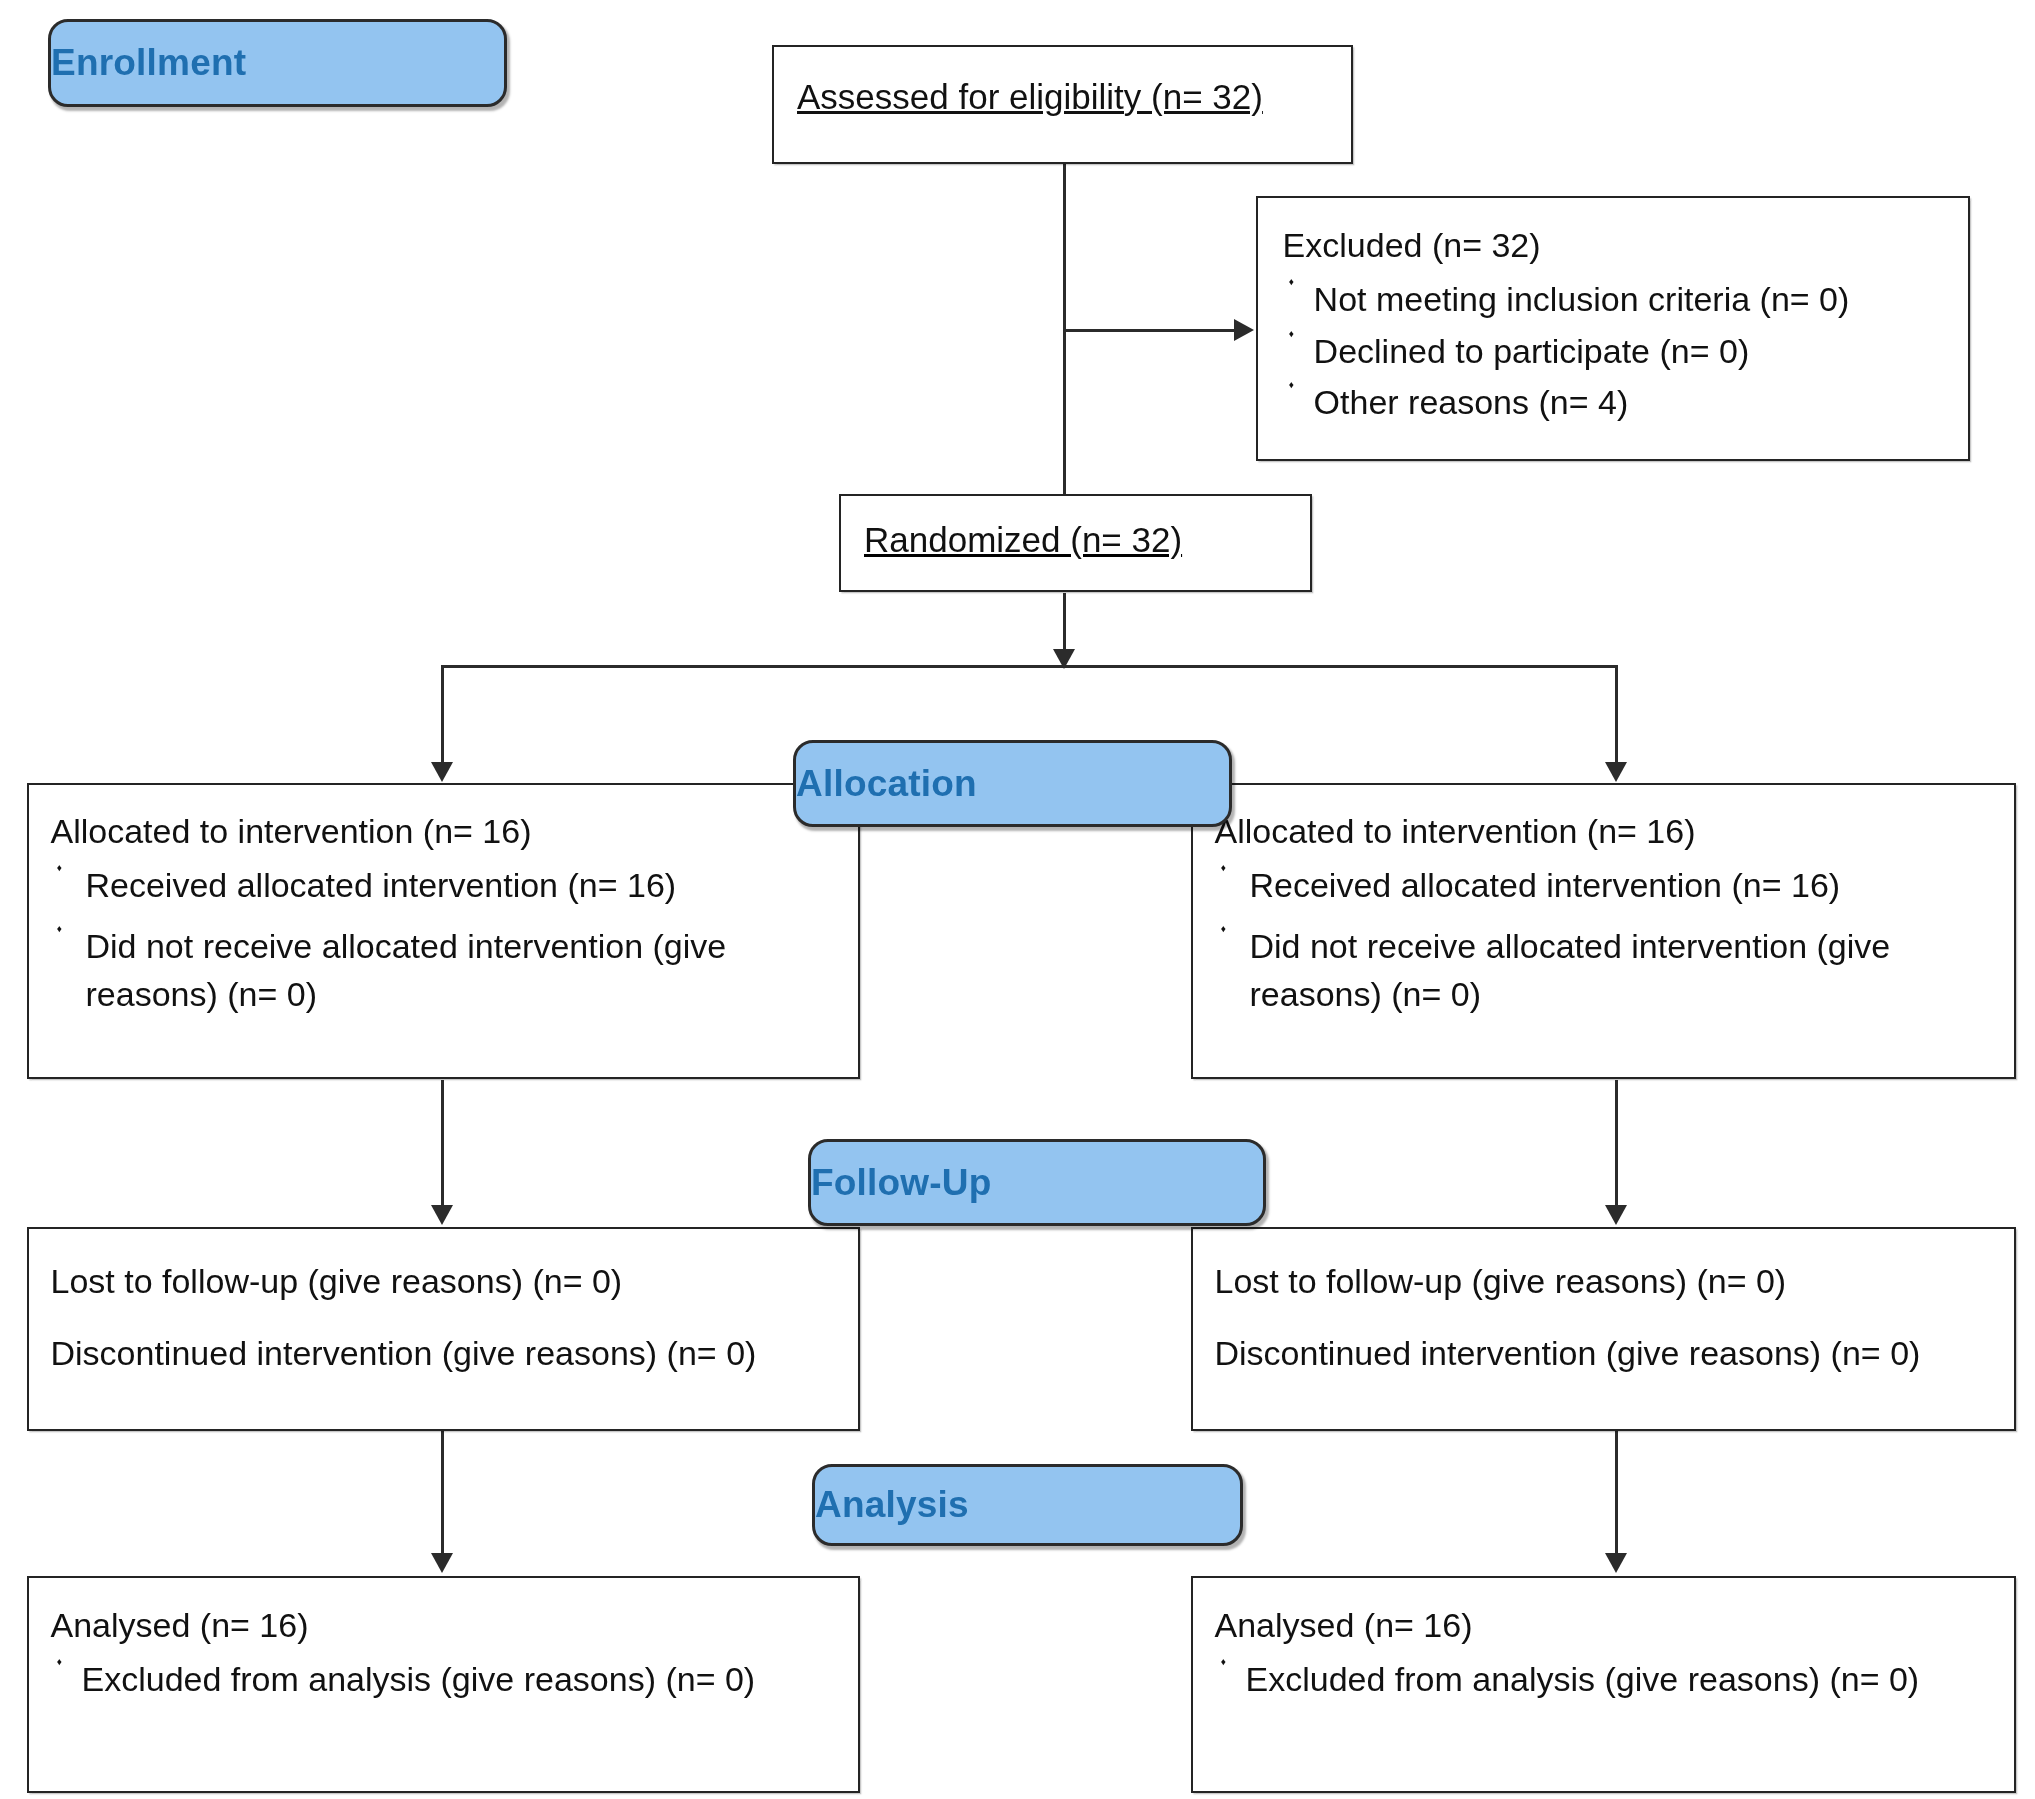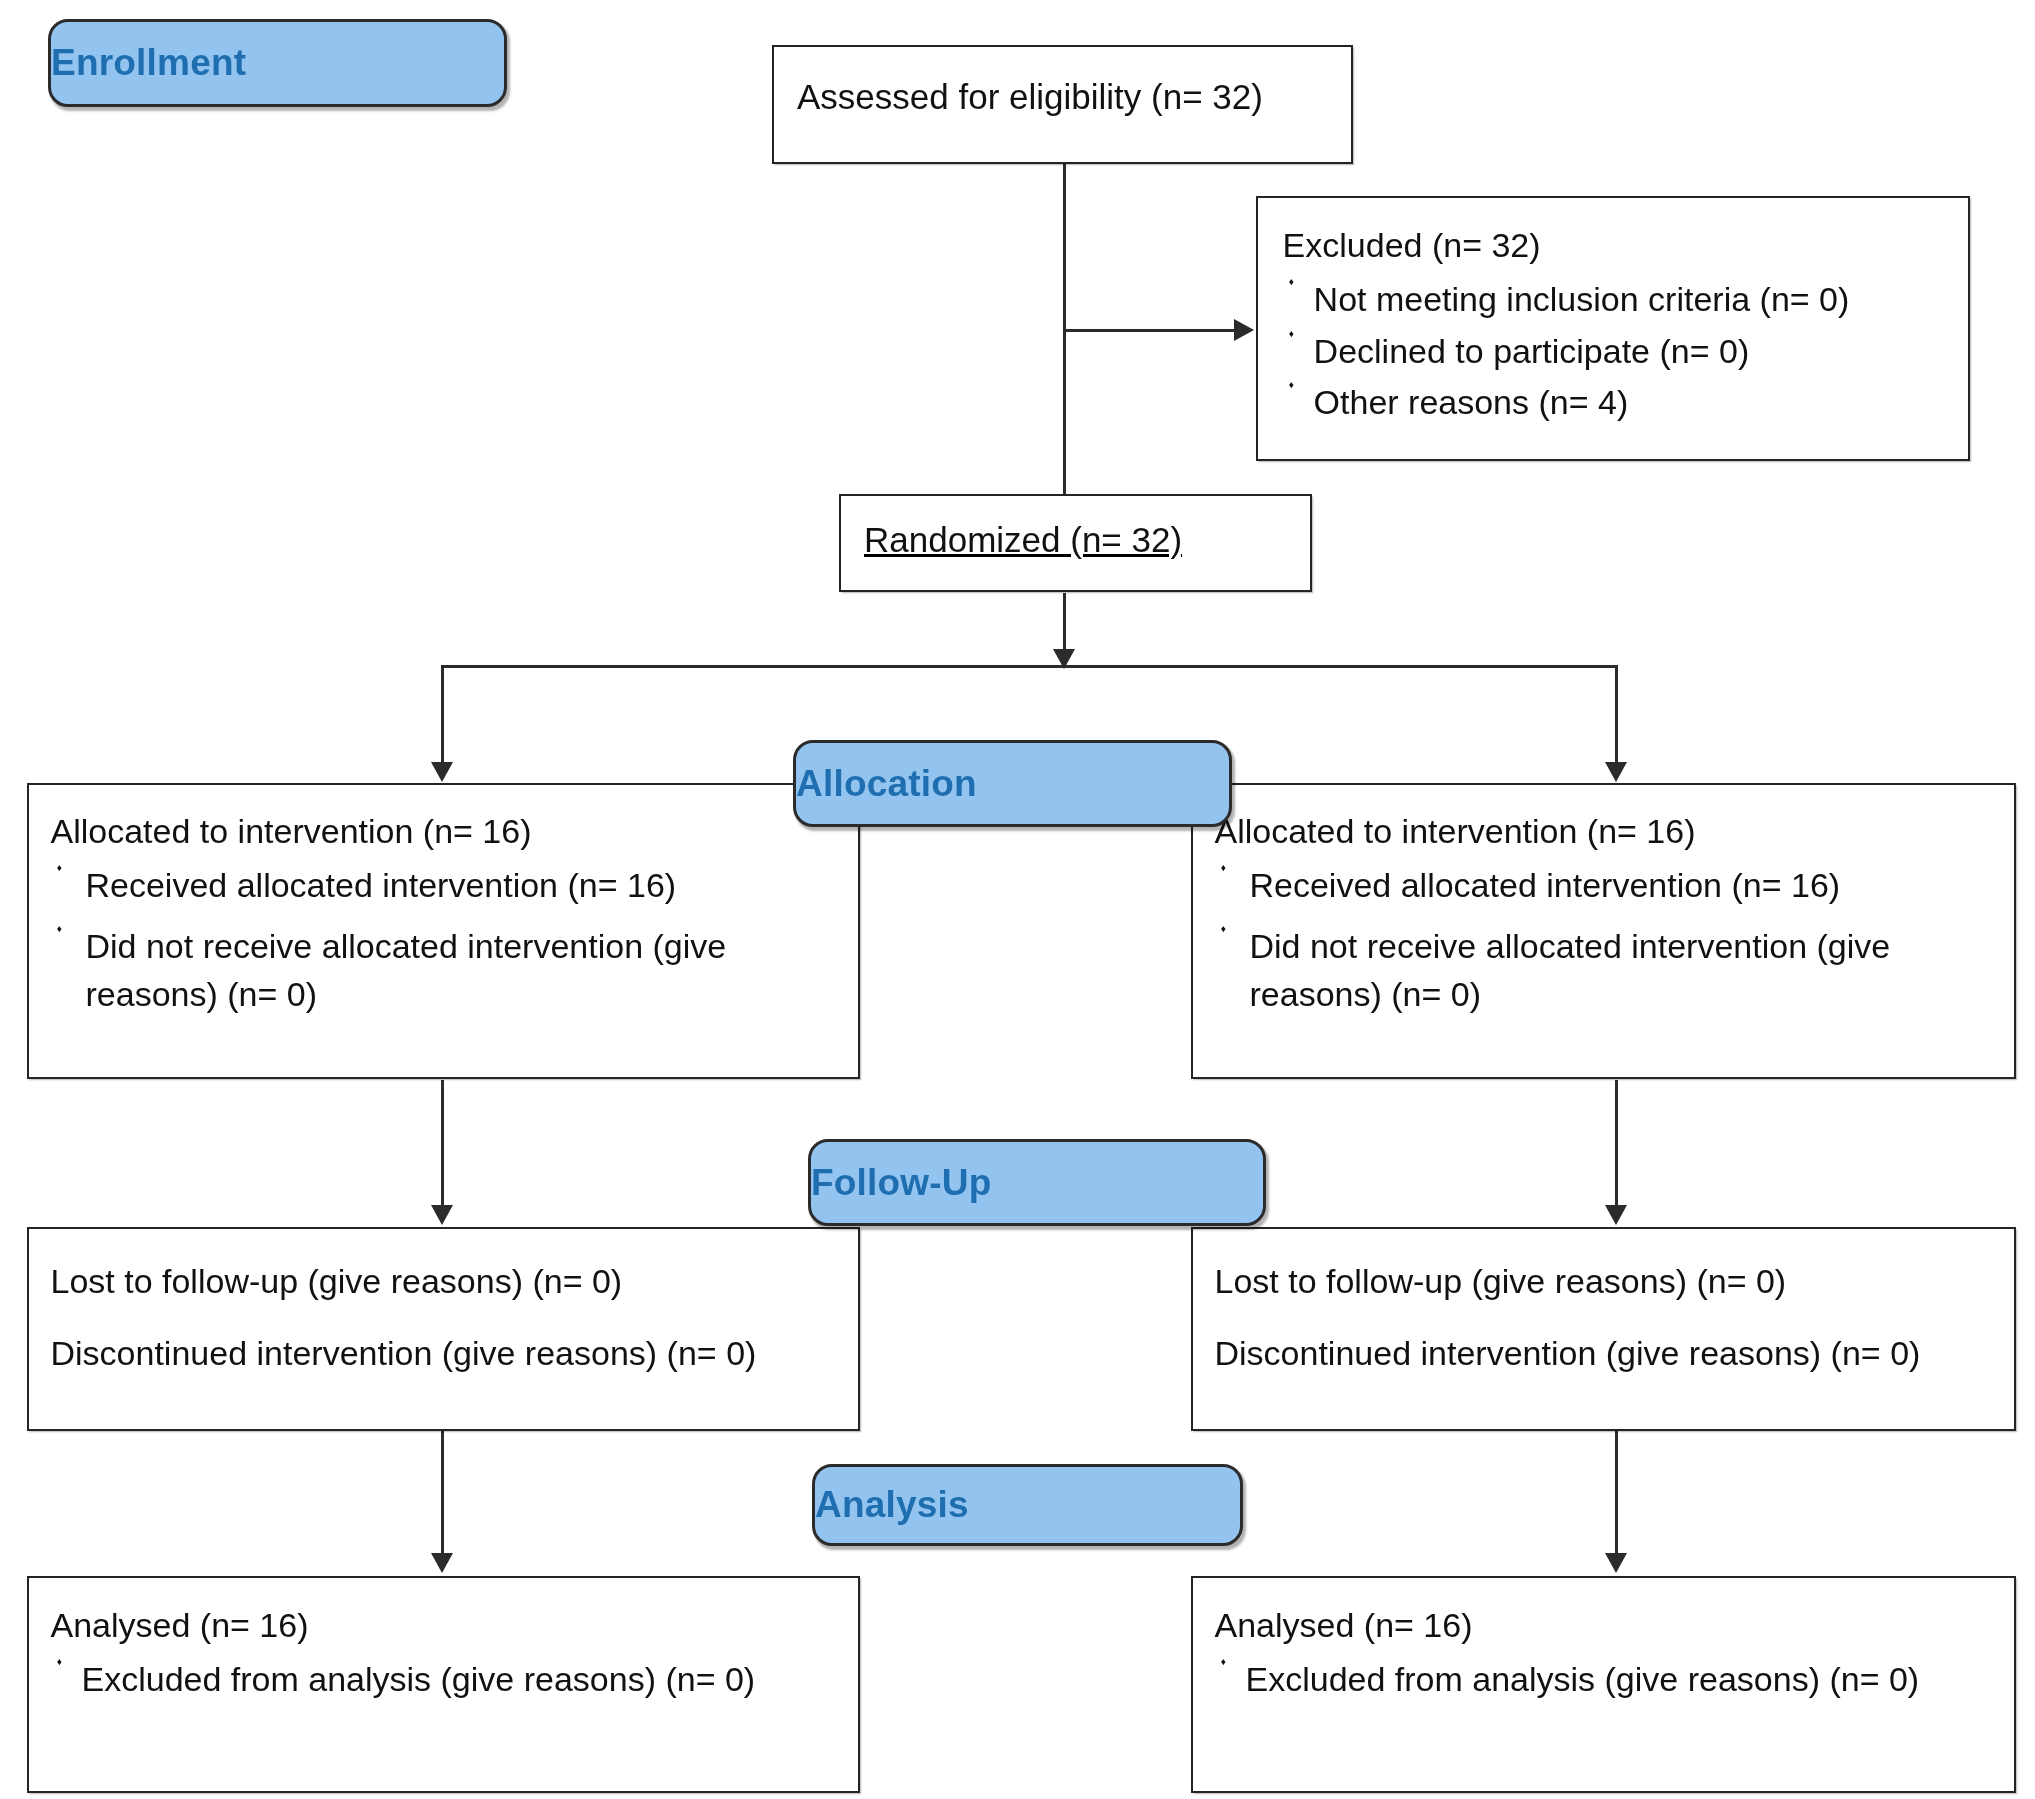--- a/index.html
+++ b/index.html
@@ -109,21 +109,21 @@
 </head>
 <body>
 
 <div id="canvas">
 
   <div class="badge fs-48" style="left:48px; top:19px; width:459px; height:88px;">
     <span>Enrollment</span>
   </div>
 
   <div class="box" style="left:772px; top:45px; width:581px; height:119px;">
-    <div class="box-inner" style="padding-top:24.6px;">
+    <div class="box-inner" style="padding-top:24.6px;text-decoration:underline;">
       <p class="box-line fs-46">Assessed for eligibility (n= 32)</p>
     </div>
   </div>
 
   <div class="line-v" style="left:1063px; top:163px; height:331px;"></div>
 
   <div class="line-h" style="left:1063px; top:329px; width:173px;"></div>
   <div class="arrow-right" style="left:1234px; top:319px;"></div>
 
   <div class="box" style="left:1256px; top:196px; width:714px; height:265px; border-width:2.3px;">

